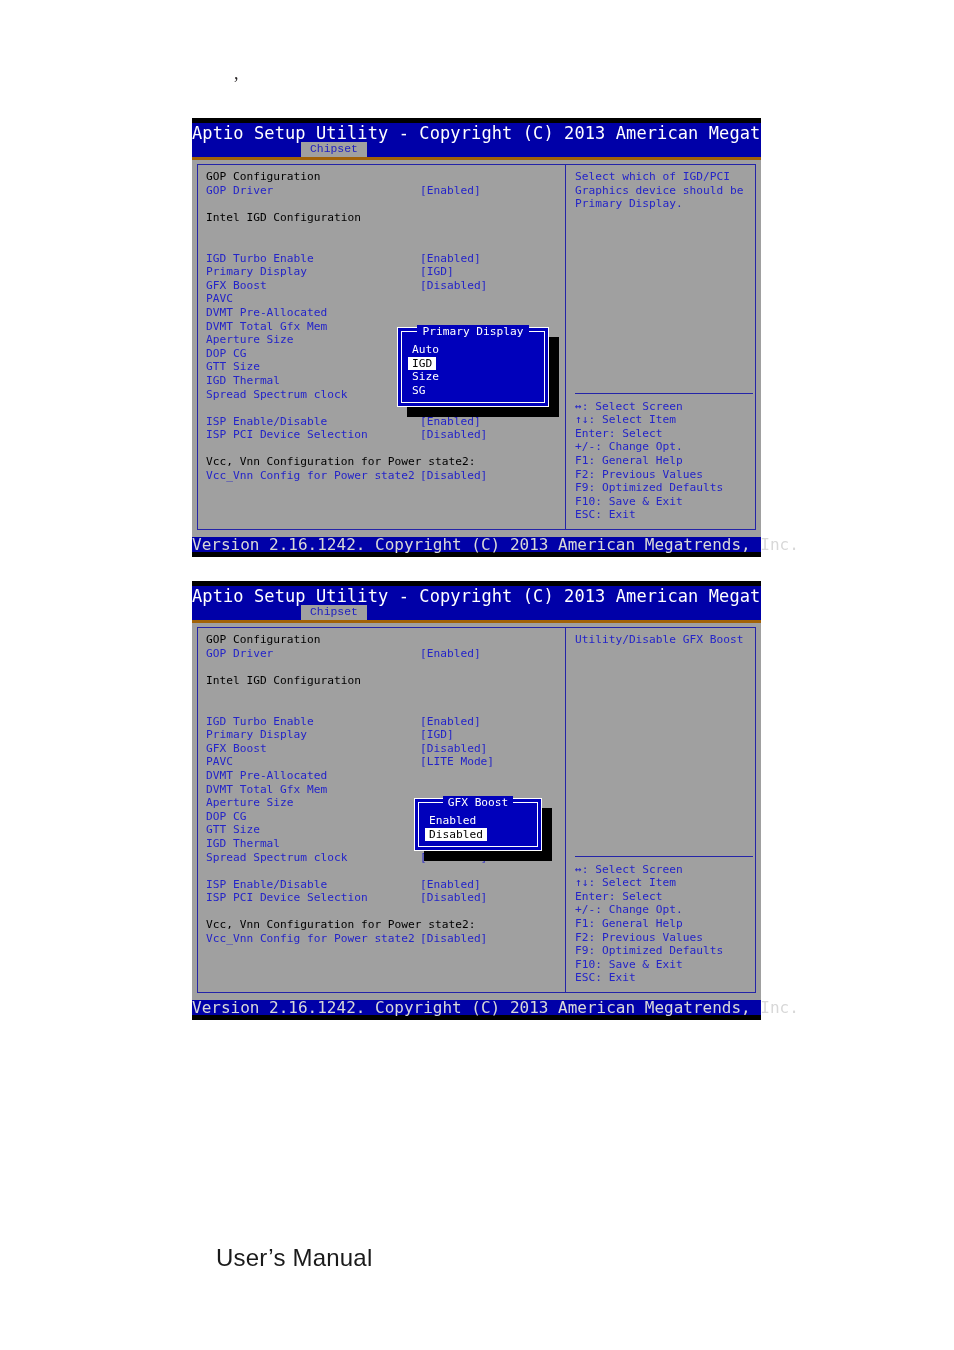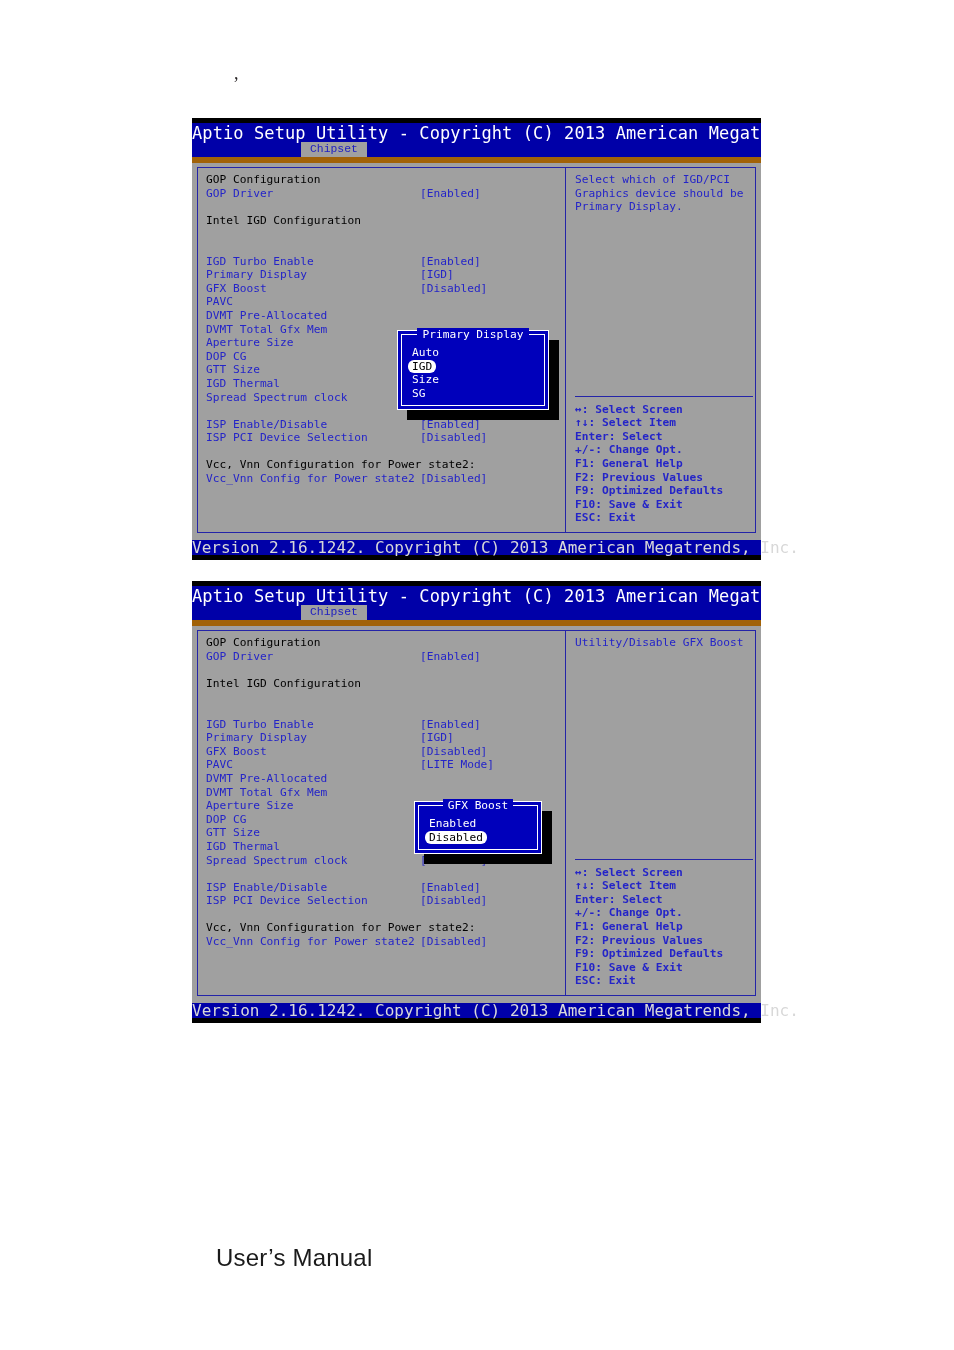--- a/index.html
+++ b/index.html
@@ -85,21 +85,21 @@
     font-size: 11.4px;
     line-height: 12px;
     font-family: Liberation Mono, monospace;
   }
 
   .bios-body {
     position: relative;
     background: #a0a0a0;
     padding: 0;
     height: 372px;
-    border-top: 6px solid #a16207;
+    border-top: 3px solid #a16207;
   }
   .bios-1 .bios-body { height: 372px; }
   .bios-2 .bios-body { height: 372px; }
 
   .body-frame {
     position: absolute;
     left: 5px;
     top: 4px;
     right: 5px;
     bottom: 2px;
@@ -152,21 +152,20 @@
   
   .help-text {
     color: #2424c8;
     white-space: pre-line;
   }
   .hotkeys {
     position: absolute;
     left: 0;
     bottom: 6px;
     width: 100%;
-    font-weight: bold;
   }
   .hk-sep {
     height: 1px;
     background: #2424a8;
     margin-bottom: 6px;
     width: 100%;
   }
   .hk-line {
     color: #2424c8;
     height: 13.6px;
@@ -217,21 +216,20 @@
     height: 13.6px;
     line-height: 13.6px;
     font-size: 11.2px;
     white-space: nowrap;
     display: inline-block;
   }
   .popup-optline { height: 13.6px; }
   .popup-opt.selected {
     background: #ffffff;
     color: #000000;
-    border-radius: 6px;
   }
   .popup-list { padding-top: 11px; }
 
   
   .versionbar {
     background: #0000a8;
     color: #d8d8d8;
     text-align: center;
     font-size: 16px;
     height: 15px;

